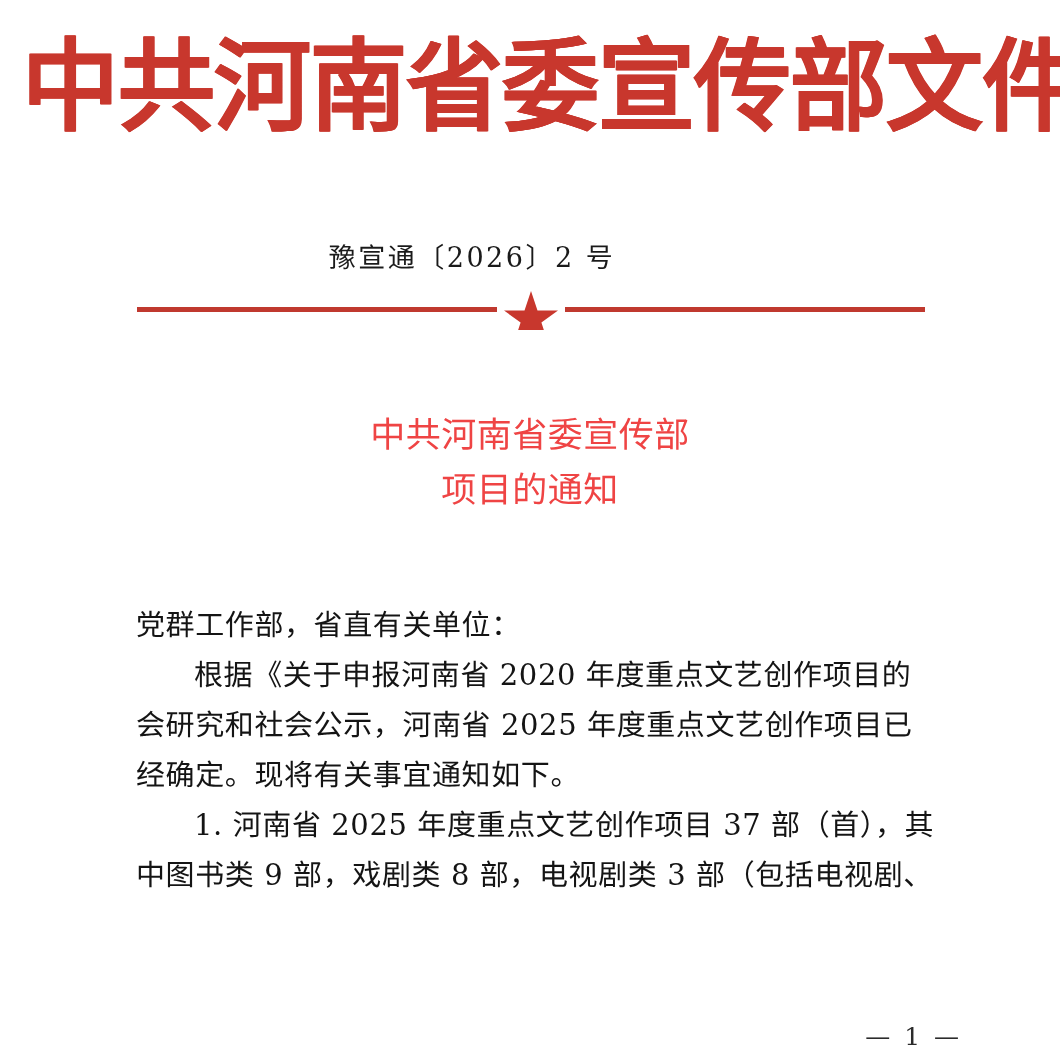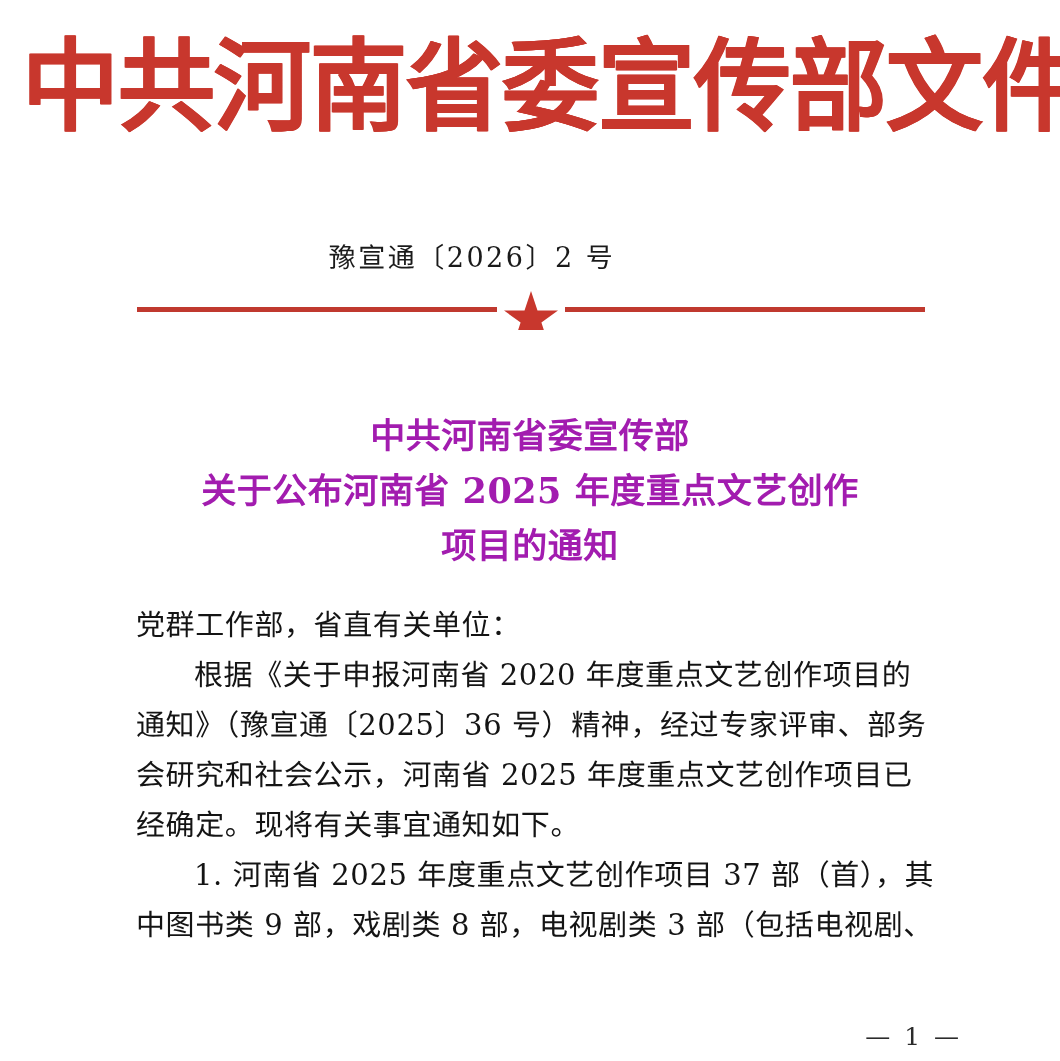--- a/index.html
+++ b/index.html
@@ -82,23 +82,23 @@
   }
   .star-wrap svg { display: block; width: 54px; height: 40px; }
 
   
   .doc-title {
     position: absolute;
     left: 130px;
     top: 408px;
     width: 800px;
     text-align: center;
-    color: #a21caf;
+    color: #ef4444;
     font-family: "DejaVu Serif", serif;
-    font-weight: 700;
+    font-weight: 400;
     font-size: 35px;
     line-height: 55px;
     letter-spacing: 0.5px;
   }
   .doc-title .tl { display: block; white-space: nowrap; }
 
   
   .body-text {
     position: absolute;
     left: 136px;
@@ -148,33 +148,31 @@
     <div class="rule-seg rule-right"></div>
     <div class="star-wrap">
       <svg viewBox="0 0 54 40" xmlns="http://www.w3.org/2000/svg" aria-hidden="true">
         <polygon points="27,1 33.5,20.5 54,20.5 37.4,32.6 43.8,52 27,40 10.2,52 16.6,32.6 0,20.5 20.5,20.5" fill="#C8372D"></polygon>
       </svg>
     </div>
   </div>
 
   <div class="doc-title">
     <span class="tl">中共河南省委宣传部</span>
-    <span class="tl">关于公布河南省 2025 年度重点文艺创作</span>
     <span class="tl">项目的通知</span>
   </div>
 
   <div class="body-text">
 
     <p class="para">
       <span class="ln">党群工作部，省直有关单位：</span>
     </p>
 
     <p class="para">
       <span class="ln indent">根据《关于申报河南省 2020 年度重点文艺创作项目的</span>
-      <span class="ln">通知》（豫宣通〔2025〕36 号）精神，经过专家评审、部务</span>
       <span class="ln">会研究和社会公示，河南省 2025 年度重点文艺创作项目已</span>
       <span class="ln">经确定。现将有关事宜通知如下。</span>
     </p>
 
     <p class="para">
       <span class="ln indent">1. 河南省 2025 年度重点文艺创作项目 37 部（首），其</span>
       <span class="ln">中图书类 9 部，戏剧类 8 部，电视剧类 3 部（包括电视剧、</span>
     </p>
 
   </div>

